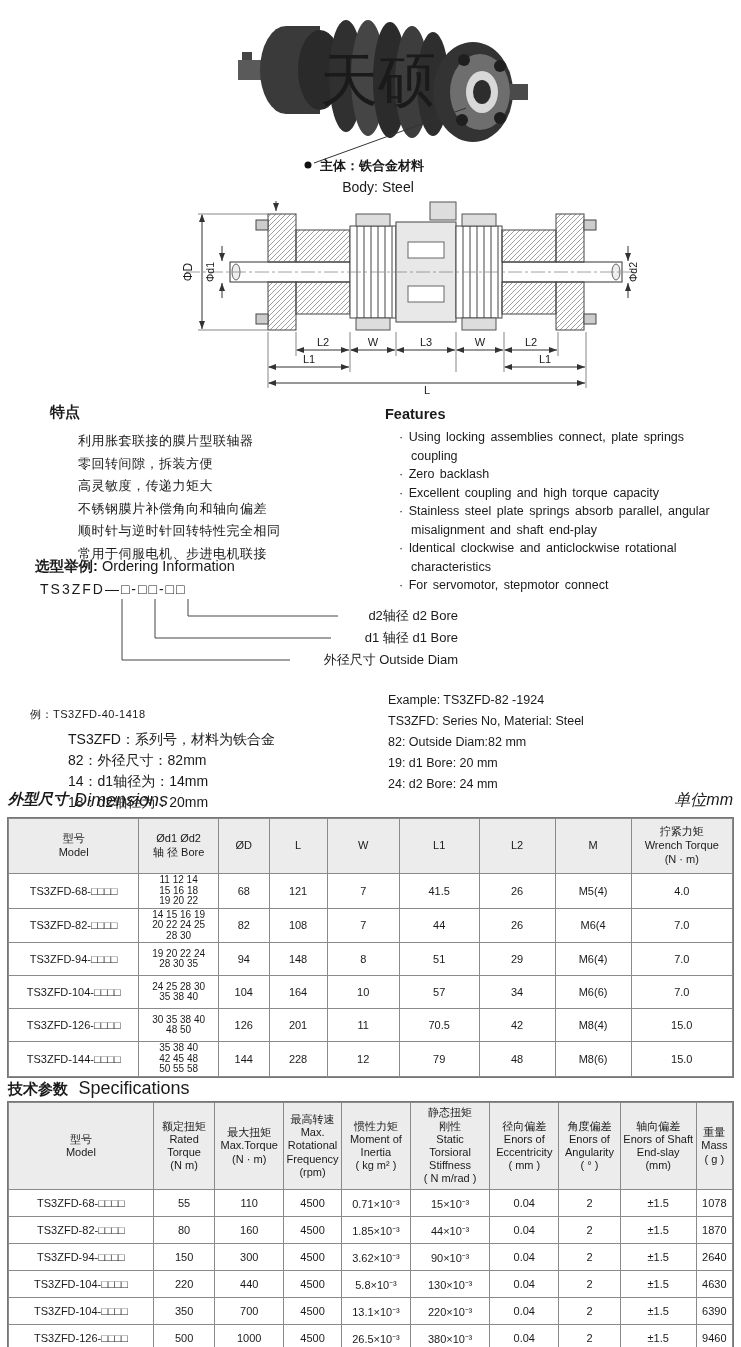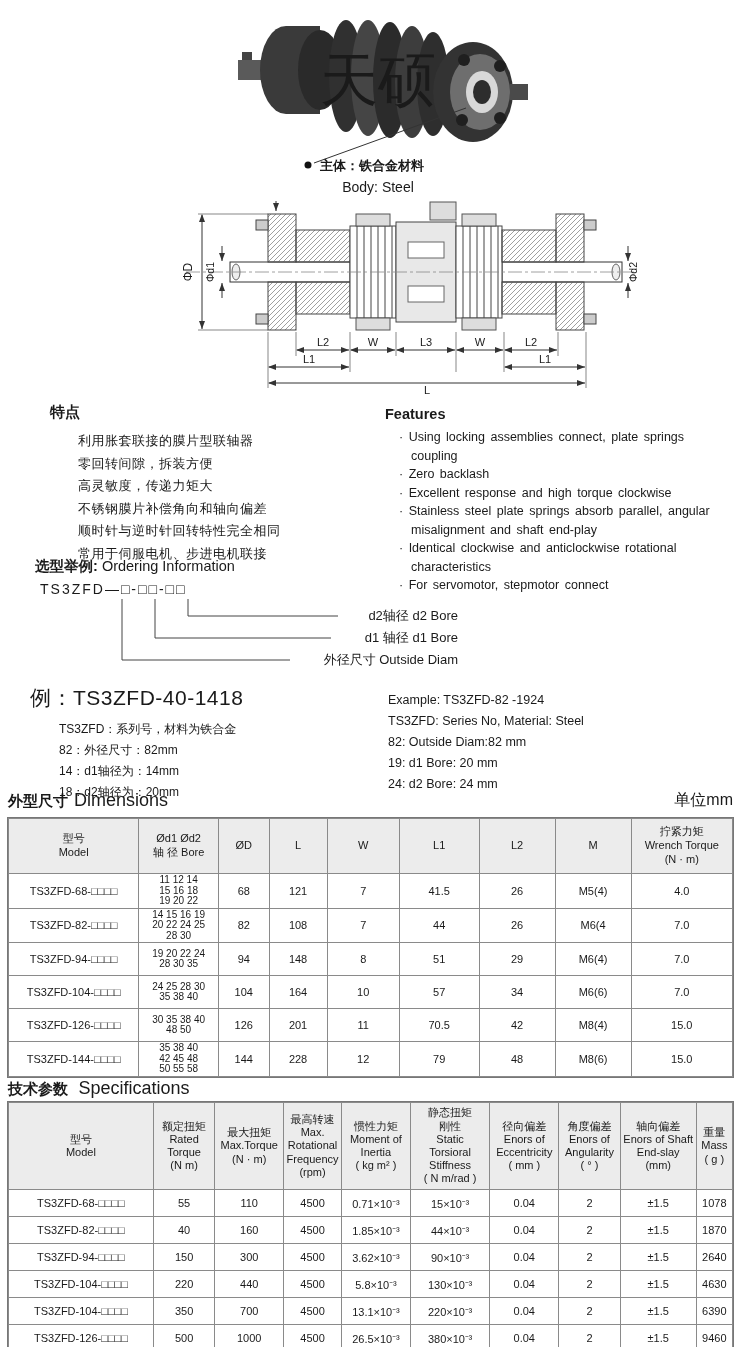--- a/index.html
+++ b/index.html
@@ -16,26 +16,26 @@
   #features-en{left:385px;top:406px;width:350px;}
   #features-en h3{margin:0 0 6px 0;font-size:14.5px;font-weight:bold;}
   #features-en ul{list-style:none;margin:0;padding:0 0 0 14px;}
   #features-en li{font-size:12.5px;line-height:18.5px;word-spacing:2px;padding-left:12px;text-indent:-12px;}
   #features-en li::before{content:"· ";}
   
   #ordering-title{left:35px;top:557px;font-size:14.5px;}
   #ordering-title .cn{font-weight:bold;}
   
   #example-cn{left:30px;top:684px;width:345px;}
-  #example-cn .ex-title{font-size:21px;letter-spacing:.5px;margin-bottom:7px;}
-  #example-cn .ex-lines div{font-size:12px;line-height:21px;margin-left:29px;}
+  #example-cn .ex-title{font-size:11px;letter-spacing:.5px;margin-bottom:7px;margin-top:23px;}
+  #example-cn .ex-lines div{font-size:14px;line-height:21px;margin-left:38px;}
   #example-en{left:388px;top:690px;width:340px;}
   #example-en div{font-size:12.5px;line-height:21px;}
   
-  #dims-heading{left:8px;top:790px;width:725px;display:flex;align-items:flex-end;}
+  #dims-heading{left:8px;top:790px;width:725px;display:flex;align-items:flex-start;font-style:italic;}
   #specs-heading{left:8px;top:1078px;width:725px;}
   .unit{margin-left:auto;font-size:16px;}
   
   table{border-collapse:collapse;table-layout:fixed;background:#fff;}
   #dims-table{left:8px;top:818px;width:725px;}
   #specs-table{left:8px;top:1102px;width:725px;}
   th,td{border:1px solid #8a8a8a;text-align:center;vertical-align:middle;white-space:pre-line;padding:1px 2px;}
   th{background:#ececec;font-weight:normal;font-size:11px;line-height:1.25;}
   #dims-table th{height:52px;}
   #dims-table td{height:30px;font-size:11px;}
@@ -222,21 +222,21 @@
       <li>常用于伺服电机、步进电机联接</li>
     </ul>
 </div>
 
 <div class="abs" id="features-en">
   <h3>Features</h3>
   <ul>
 
   <li>Using locking assemblies connect, plate springs coupling</li>
       <li>Zero backlash</li>
-      <li>Excellent response and high torque clockwise</li>
+      <li>Excellent coupling and high torque capacity</li>
       <li>Stainless steel plate springs absorb parallel, angular misalignment and shaft end-play</li>
       <li>Identical clockwise and anticlockwise rotational characteristics</li>
       <li>For servomotor, stepmotor connect</li>
     </ul>
 </div>
 
 <div class="abs" id="ordering-title">
   <span class="cn">选型举例:</span>
   <span>Ordering Information</span>
 </div>
@@ -463,21 +463,21 @@
         <td>0.71×10⁻³</td>
         <td>15×10⁻³</td>
         <td>0.04</td>
         <td>2</td>
         <td>±1.5</td>
         <td>1078</td>
       </tr>
 
       <tr>
         <td>TS3ZFD-82-□□□□</td>
-        <td>40</td>
+        <td>80</td>
         <td>160</td>
         <td>4500</td>
         <td>1.85×10⁻³</td>
         <td>44×10⁻³</td>
         <td>0.04</td>
         <td>2</td>
         <td>±1.5</td>
         <td>1870</td>
       </tr>
 

